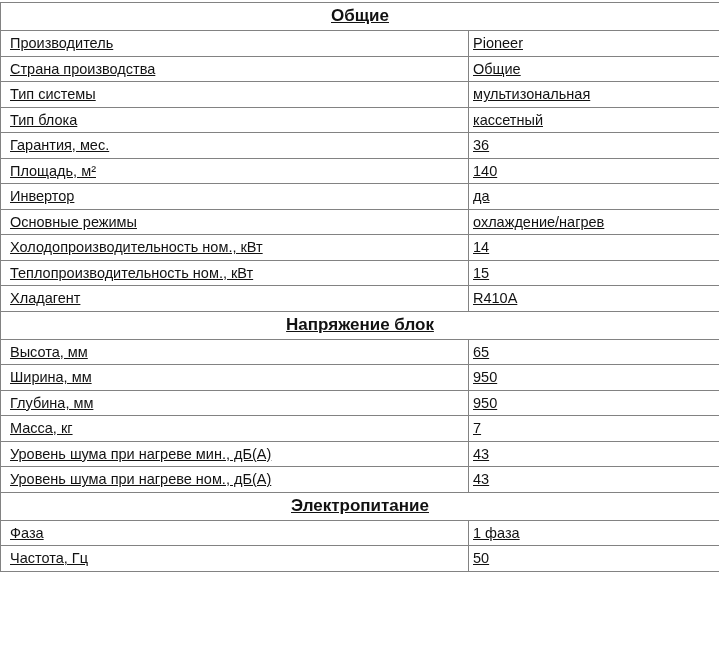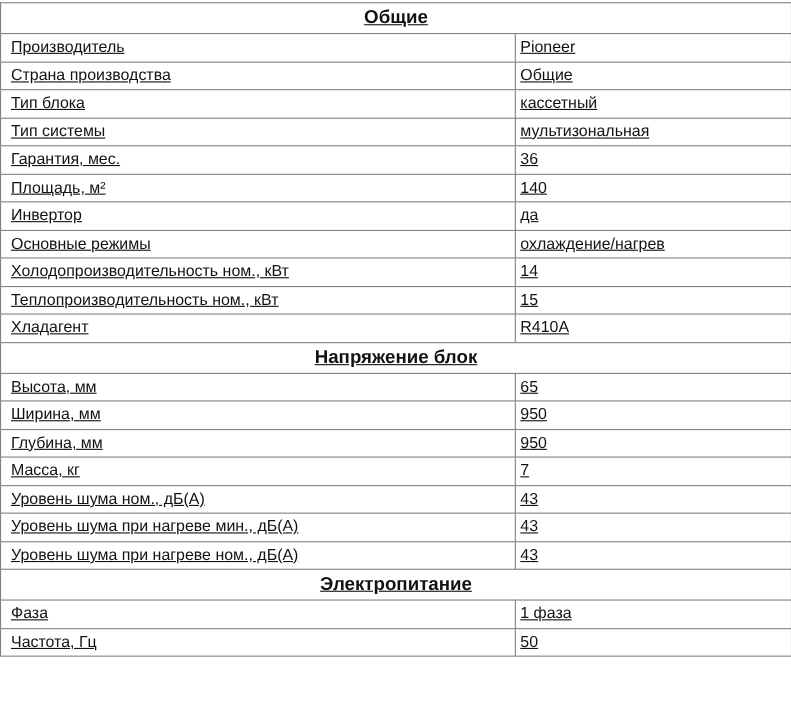--- a/index.html
+++ b/index.html
@@ -76,26 +76,26 @@
         </tr>
         <tr>
           <td class="spec-label">Производитель</td>
           <td class="spec-value">Pioneer</td>
         </tr>
         <tr>
           <td class="spec-label">Страна производства</td>
           <td class="spec-value">Общие</td>
         </tr>
         <tr>
+          <td class="spec-label">Тип системы</td>
+          <td class="spec-value">мультизональная</td>
+        </tr>
+        <tr>
           <td class="spec-label">Тип блока</td>
           <td class="spec-value">кассетный</td>
-        </tr>
-        <tr>
-          <td class="spec-label">Тип системы</td>
-          <td class="spec-value">мультизональная</td>
         </tr>
         <tr>
           <td class="spec-label">Гарантия, мес.</td>
           <td class="spec-value">36</td>
         </tr>
         <tr>
           <td class="spec-label">Площадь, м²</td>
           <td class="spec-value">140</td>
         </tr>
         <tr>
@@ -131,24 +131,20 @@
         </tr>
         <tr>
           <td class="spec-label">Глубина, мм</td>
           <td class="spec-value">950</td>
         </tr>
         <tr>
           <td class="spec-label">Масса, кг</td>
           <td class="spec-value">7</td>
         </tr>
         <tr>
-          <td class="spec-label">Уровень шума ном., дБ(А)</td>
-          <td class="spec-value">43</td>
-        </tr>
-        <tr>
           <td class="spec-label">Уровень шума при нагреве мин., дБ(А)</td>
           <td class="spec-value">43</td>
         </tr>
         <tr>
           <td class="spec-label">Уровень шума при нагреве ном., дБ(А)</td>
           <td class="spec-value">43</td>
         </tr>
         <tr>
           <th class="section-title" colspan="2">Электропитание</th>
         </tr>

